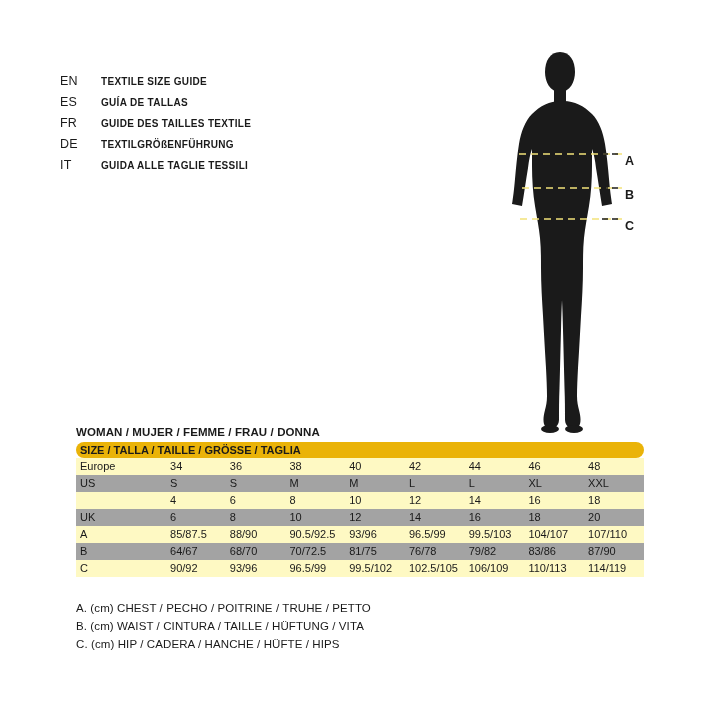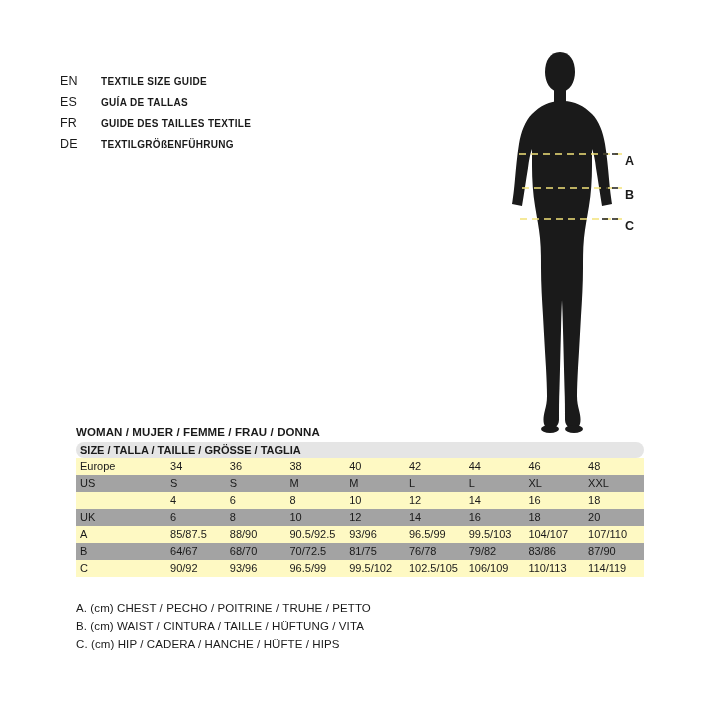--- a/index.html
+++ b/index.html
@@ -89,21 +89,21 @@
     text-align: left;
     padding: 0 0 0 4px;
     height: 17px;
     line-height: 17px;
     font-weight: normal;
     color: #1a1a1a;
     overflow: hidden;
     white-space: nowrap;
   }
   thead th {
-    background: #e5e5e5;
+    background: #eab308;
     font-weight: bold;
     font-size: 11px;
     height: 16px;
     line-height: 16px;
     border-radius: 8px;
   }
   tbody tr.row-shade td { background: #fef9c3; }
   tbody tr.row-plain td { background: #a3a3a3; }
   col.c-label { width: 90px; }
   col.c-val   { width: 59.7px; }
@@ -135,20 +135,24 @@
     <span class="title-lang">ES</span>
     <span class="title-text">GUÍA DE TALLAS</span>
   </div>
   <div class="title-row">
     <span class="title-lang">FR</span>
     <span class="title-text">GUIDE DES TAILLES TEXTILE</span>
   </div>
   <div class="title-row">
     <span class="title-lang">DE</span>
     <span class="title-text">TEXTILGRÖßENFÜHRUNG</span>
+  </div>
+  <div class="title-row">
+    <span class="title-lang">IT</span>
+    <span class="title-text">GUIDA ALLE TAGLIE TESSILI</span>
   </div>
 </div>
 
 <div id="figure-area">
   <svg id="figure-svg" width="200" height="390" viewBox="0 0 200 390" xmlns="http://www.w3.org/2000/svg">
 
     <path d="M90 4 C80 4 75 13 75 24 C75 34 80 44 90 44 C100 44 105 34 105 24 C105 13 100 4 90 4 Z" fill="#1a1a1a"></path>
 
     <path d="M84 42 h12 v14 h-12 z" fill="#1a1a1a"></path>
 

